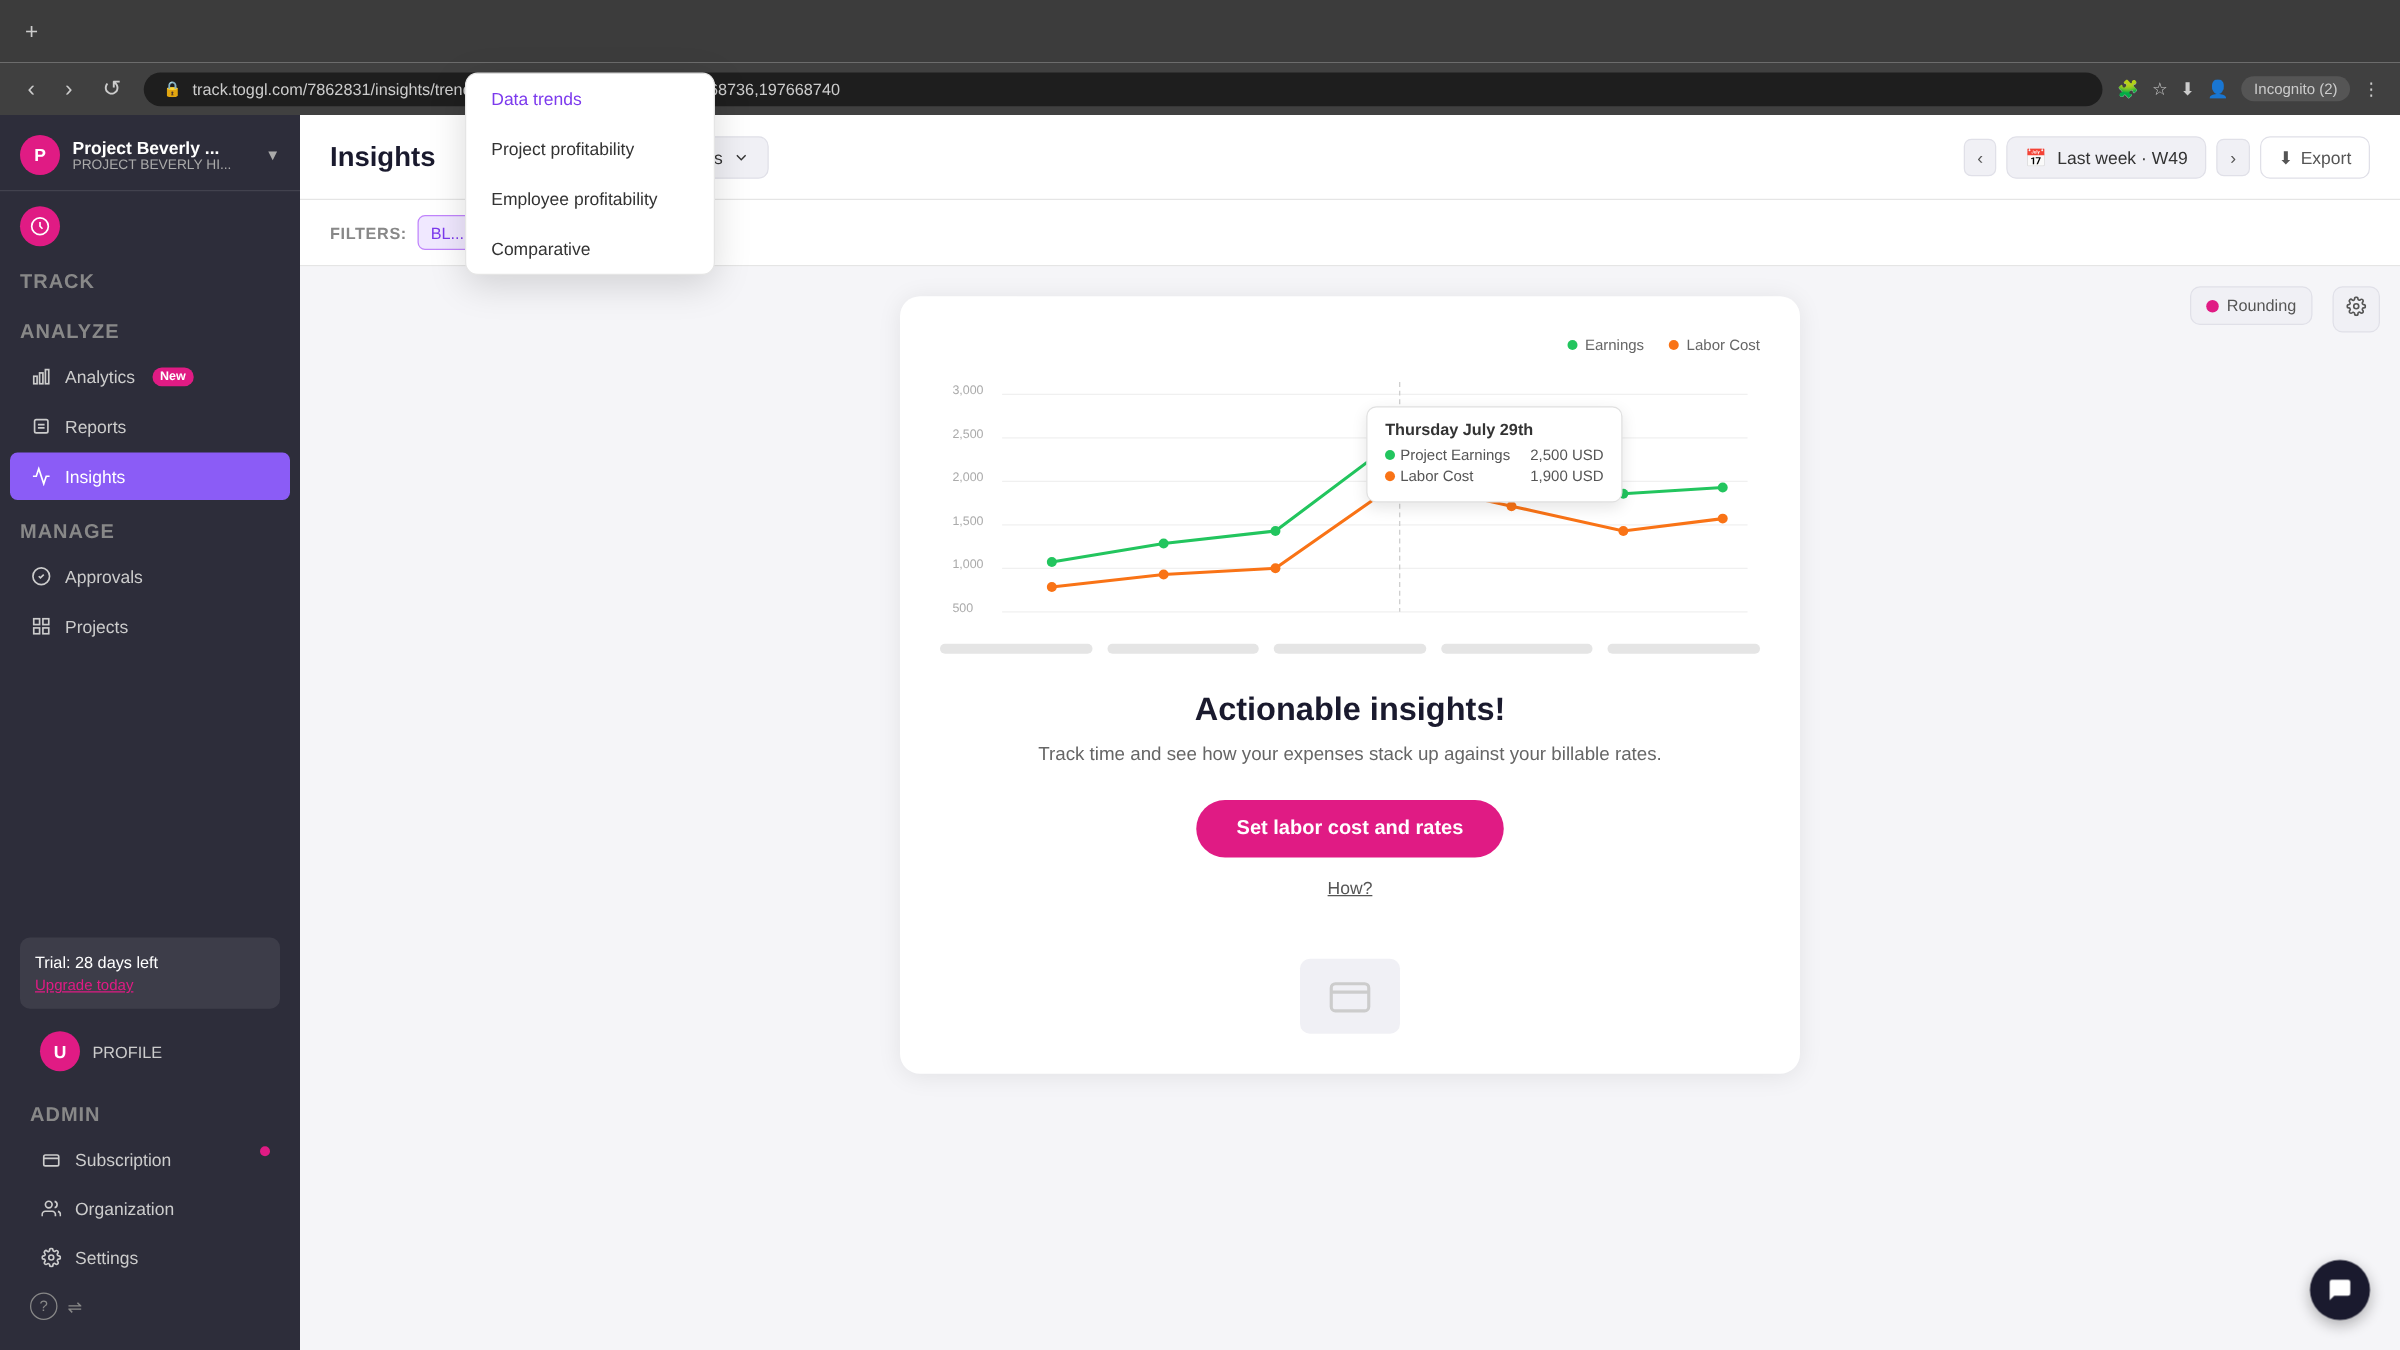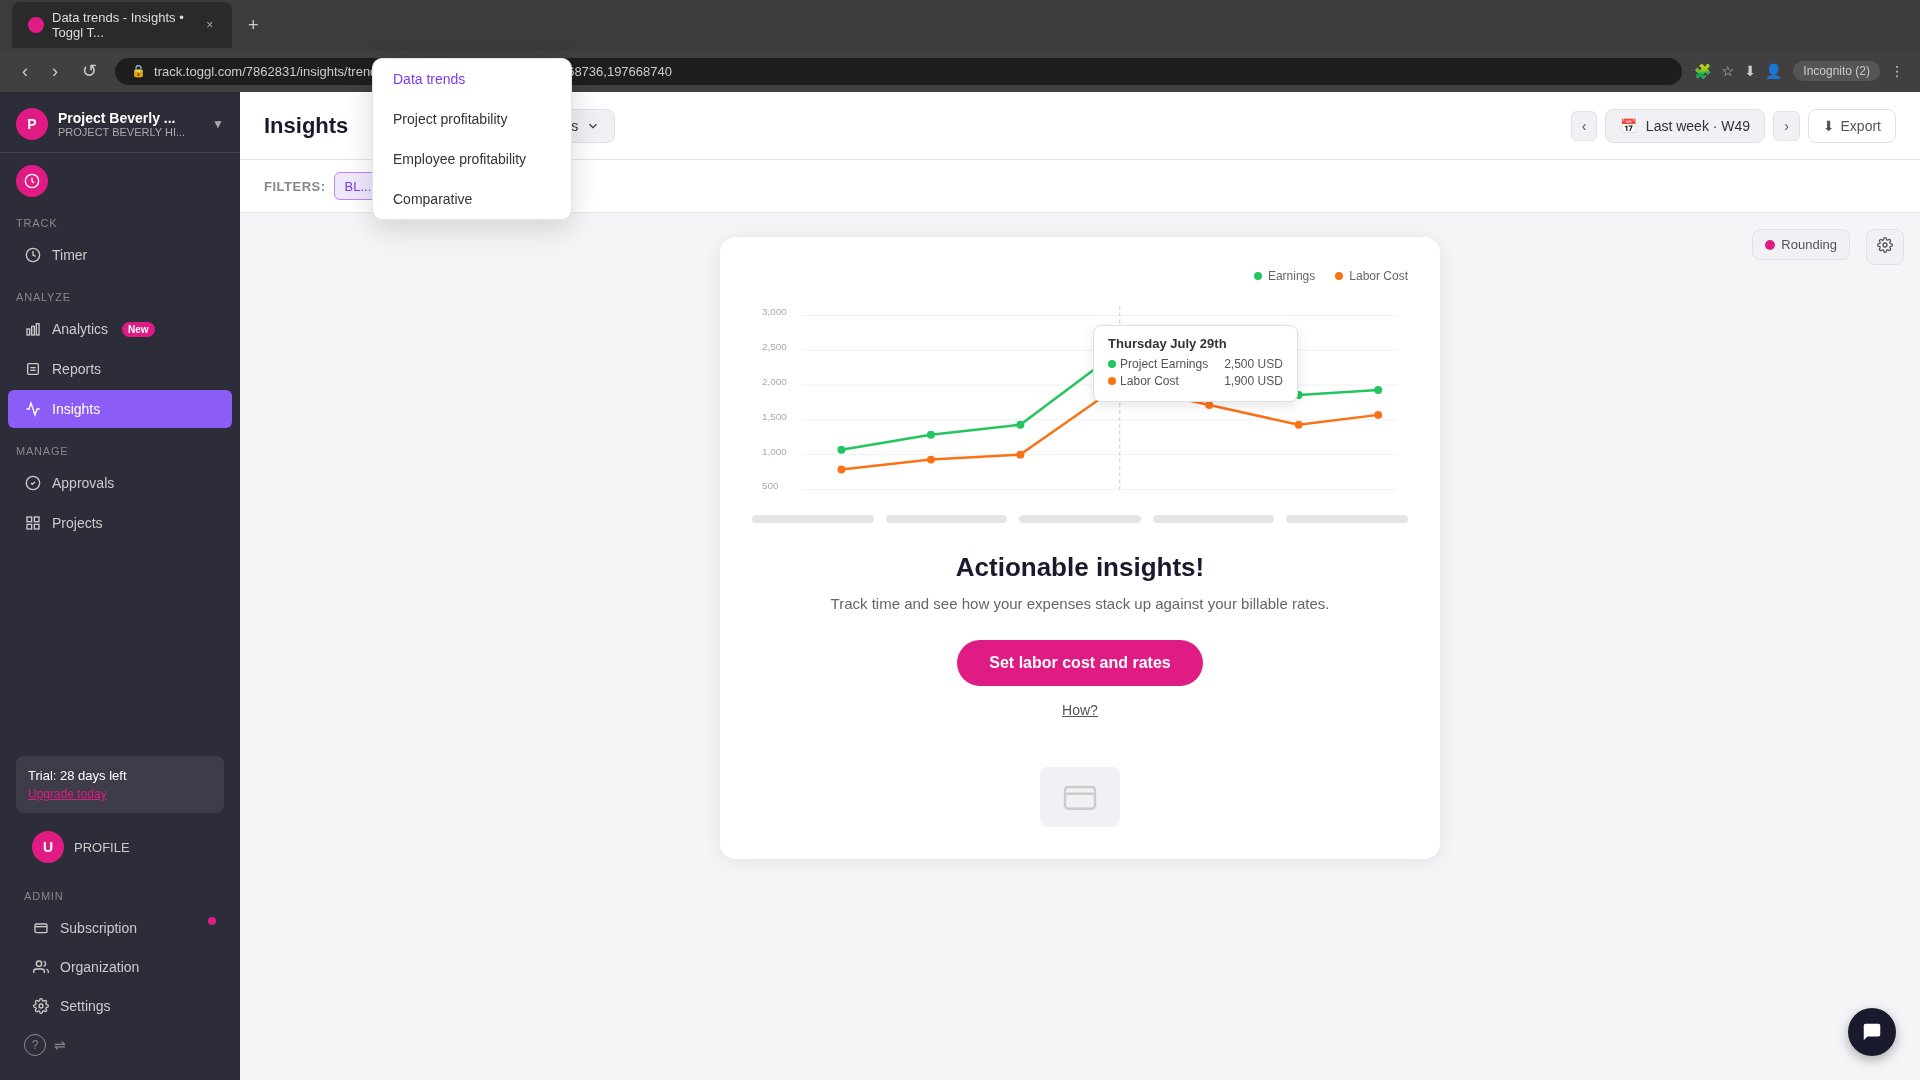--- a/index.html
+++ b/index.html
@@ -22,21 +22,21 @@
     .app-container { display: flex; flex: 1; overflow: hidden; }
 
     
     .sidebar { width: 240px; background: #2d2d3a; color: #fff; display: flex; flex-direction: column; flex-shrink: 0; padding-bottom: 16px; }
     .workspace-header { padding: 16px 16px 12px; border-bottom: 1px solid rgba(255,255,255,0.1); display: flex; align-items: center; gap: 10px; cursor: pointer; }
     .workspace-icon { width: 32px; height: 32px; border-radius: 50%; background: #e01b84; display: flex; align-items: center; justify-content: center; font-weight: bold; font-size: 14px; color: white; flex-shrink: 0; }
     .workspace-name { font-size: 14px; font-weight: 700; color: #fff; white-space: nowrap; overflow: hidden; text-overflow: ellipsis; max-width: 140px; }
     .workspace-sub { font-size: 11px; color: #aaa; white-space: nowrap; overflow: hidden; text-overflow: ellipsis; max-width: 140px; }
     .workspace-chevron { margin-left: auto; color: #aaa; font-size: 12px; }
 
-    .sidebar-section-label { padding: 16px 16px 6px; font-size: 11px; color: #888; text-transform: uppercase; letter-spacing: 0.8px; font-weight: 400; }
+    .sidebar-section-label { padding: 16px 16px 6px; font-size: 16px; color: #888; text-transform: uppercase; letter-spacing: 0.8px; font-weight: 700; }
     .sidebar-item { display: flex; align-items: center; gap: 10px; padding: 10px 16px; cursor: pointer; border-radius: 6px; margin: 1px 8px; color: #ccc; font-size: 14px; font-weight: 500; position: relative; }
     .sidebar-item.active { background: #8b5cf6; color: #fff; }
     .sidebar-item .item-icon { width: 18px; height: 18px; display: flex; align-items: center; justify-content: center; flex-shrink: 0; }
     .sidebar-item .badge-new { background: #e01b84; color: #fff; font-size: 10px; font-weight: 700; padding: 2px 6px; border-radius: 10px; margin-left: 4px; }
 
     .sidebar-bottom { margin-top: auto; padding: 0 8px; }
     .trial-box { background: rgba(255,255,255,0.08); border-radius: 8px; padding: 12px; margin: 8px; }
     .trial-title { font-size: 13px; font-weight: 400; color: #fff; margin-bottom: 4px; }
     .upgrade-link { color: #e01b84; font-size: 12px; text-decoration: underline; cursor: pointer; }
 
@@ -118,25 +118,20 @@
     
     .chat-btn { position: fixed; bottom: 24px; right: 24px; width: 48px; height: 48px; border-radius: 50%; background: #1a1a2e; display: flex; align-items: center; justify-content: center; cursor: pointer; box-shadow: 0 4px 12px rgba(0,0,0,0.3); color: white; font-size: 20px; }
 
     
     .chart-svg { width: 100%; height: 100%; }
   </style>
 </head>
 <body>
 
 <div class="browser-chrome">
-  <div class="browser-tab">
-    <div class="favicon"></div>
-    <span>Data trends - Insights • Toggl T...</span>
-    <div class="close-tab">×</div>
-  </div>
   <div class="new-tab-btn">+</div>
 </div>
 <div class="browser-controls">
   <button class="nav-btn">‹</button>
   <button class="nav-btn">›</button>
   <button class="nav-btn">↺</button>
   <div class="address-bar">
     <span style="color:#888; font-size:12px;">🔒</span>
     <span>track.toggl.com/7862831/insights/trends/period/prevWeek/projects/197668736,197668740</span>
   </div>
@@ -166,29 +161,20 @@
     <div style="padding: 12px 16px 4px; display: flex; align-items: center; gap: 10px;">
       <div style="width:32px;height:32px;border-radius:50%;background:#e01b84;display:flex;align-items:center;justify-content:center;">
         <svg width="16" height="16" viewBox="0 0 24 24" fill="white">
             <circle cx="12" cy="12" r="10" stroke="white" stroke-width="2" fill="none"></circle>
             <path d="M12 7v5l3 3" stroke="white" stroke-width="2" fill="none"></path>
           </svg>
       </div>
     </div>
 
     <div class="sidebar-section-label">TRACK</div>
-    <div class="sidebar-item">
-      <div class="item-icon">
-        <svg width="16" height="16" viewBox="0 0 24 24" fill="none" stroke="currentColor" stroke-width="2">
-            <circle cx="12" cy="12" r="10"></circle>
-            <polyline points="12 6 12 12 16 14"></polyline>
-          </svg>
-      </div>
-      <span>Timer</span>
-    </div>
 
     <div class="sidebar-section-label">ANALYZE</div>
     <div class="sidebar-item">
       <div class="item-icon">
         <svg width="16" height="16" viewBox="0 0 24 24" fill="none" stroke="currentColor" stroke-width="2">
             <rect x="3" y="12" width="4" height="9"></rect>
             <rect x="10" y="8" width="4" height="13"></rect>
             <rect x="17" y="4" width="4" height="17"></rect>
           </svg>
       </div>

